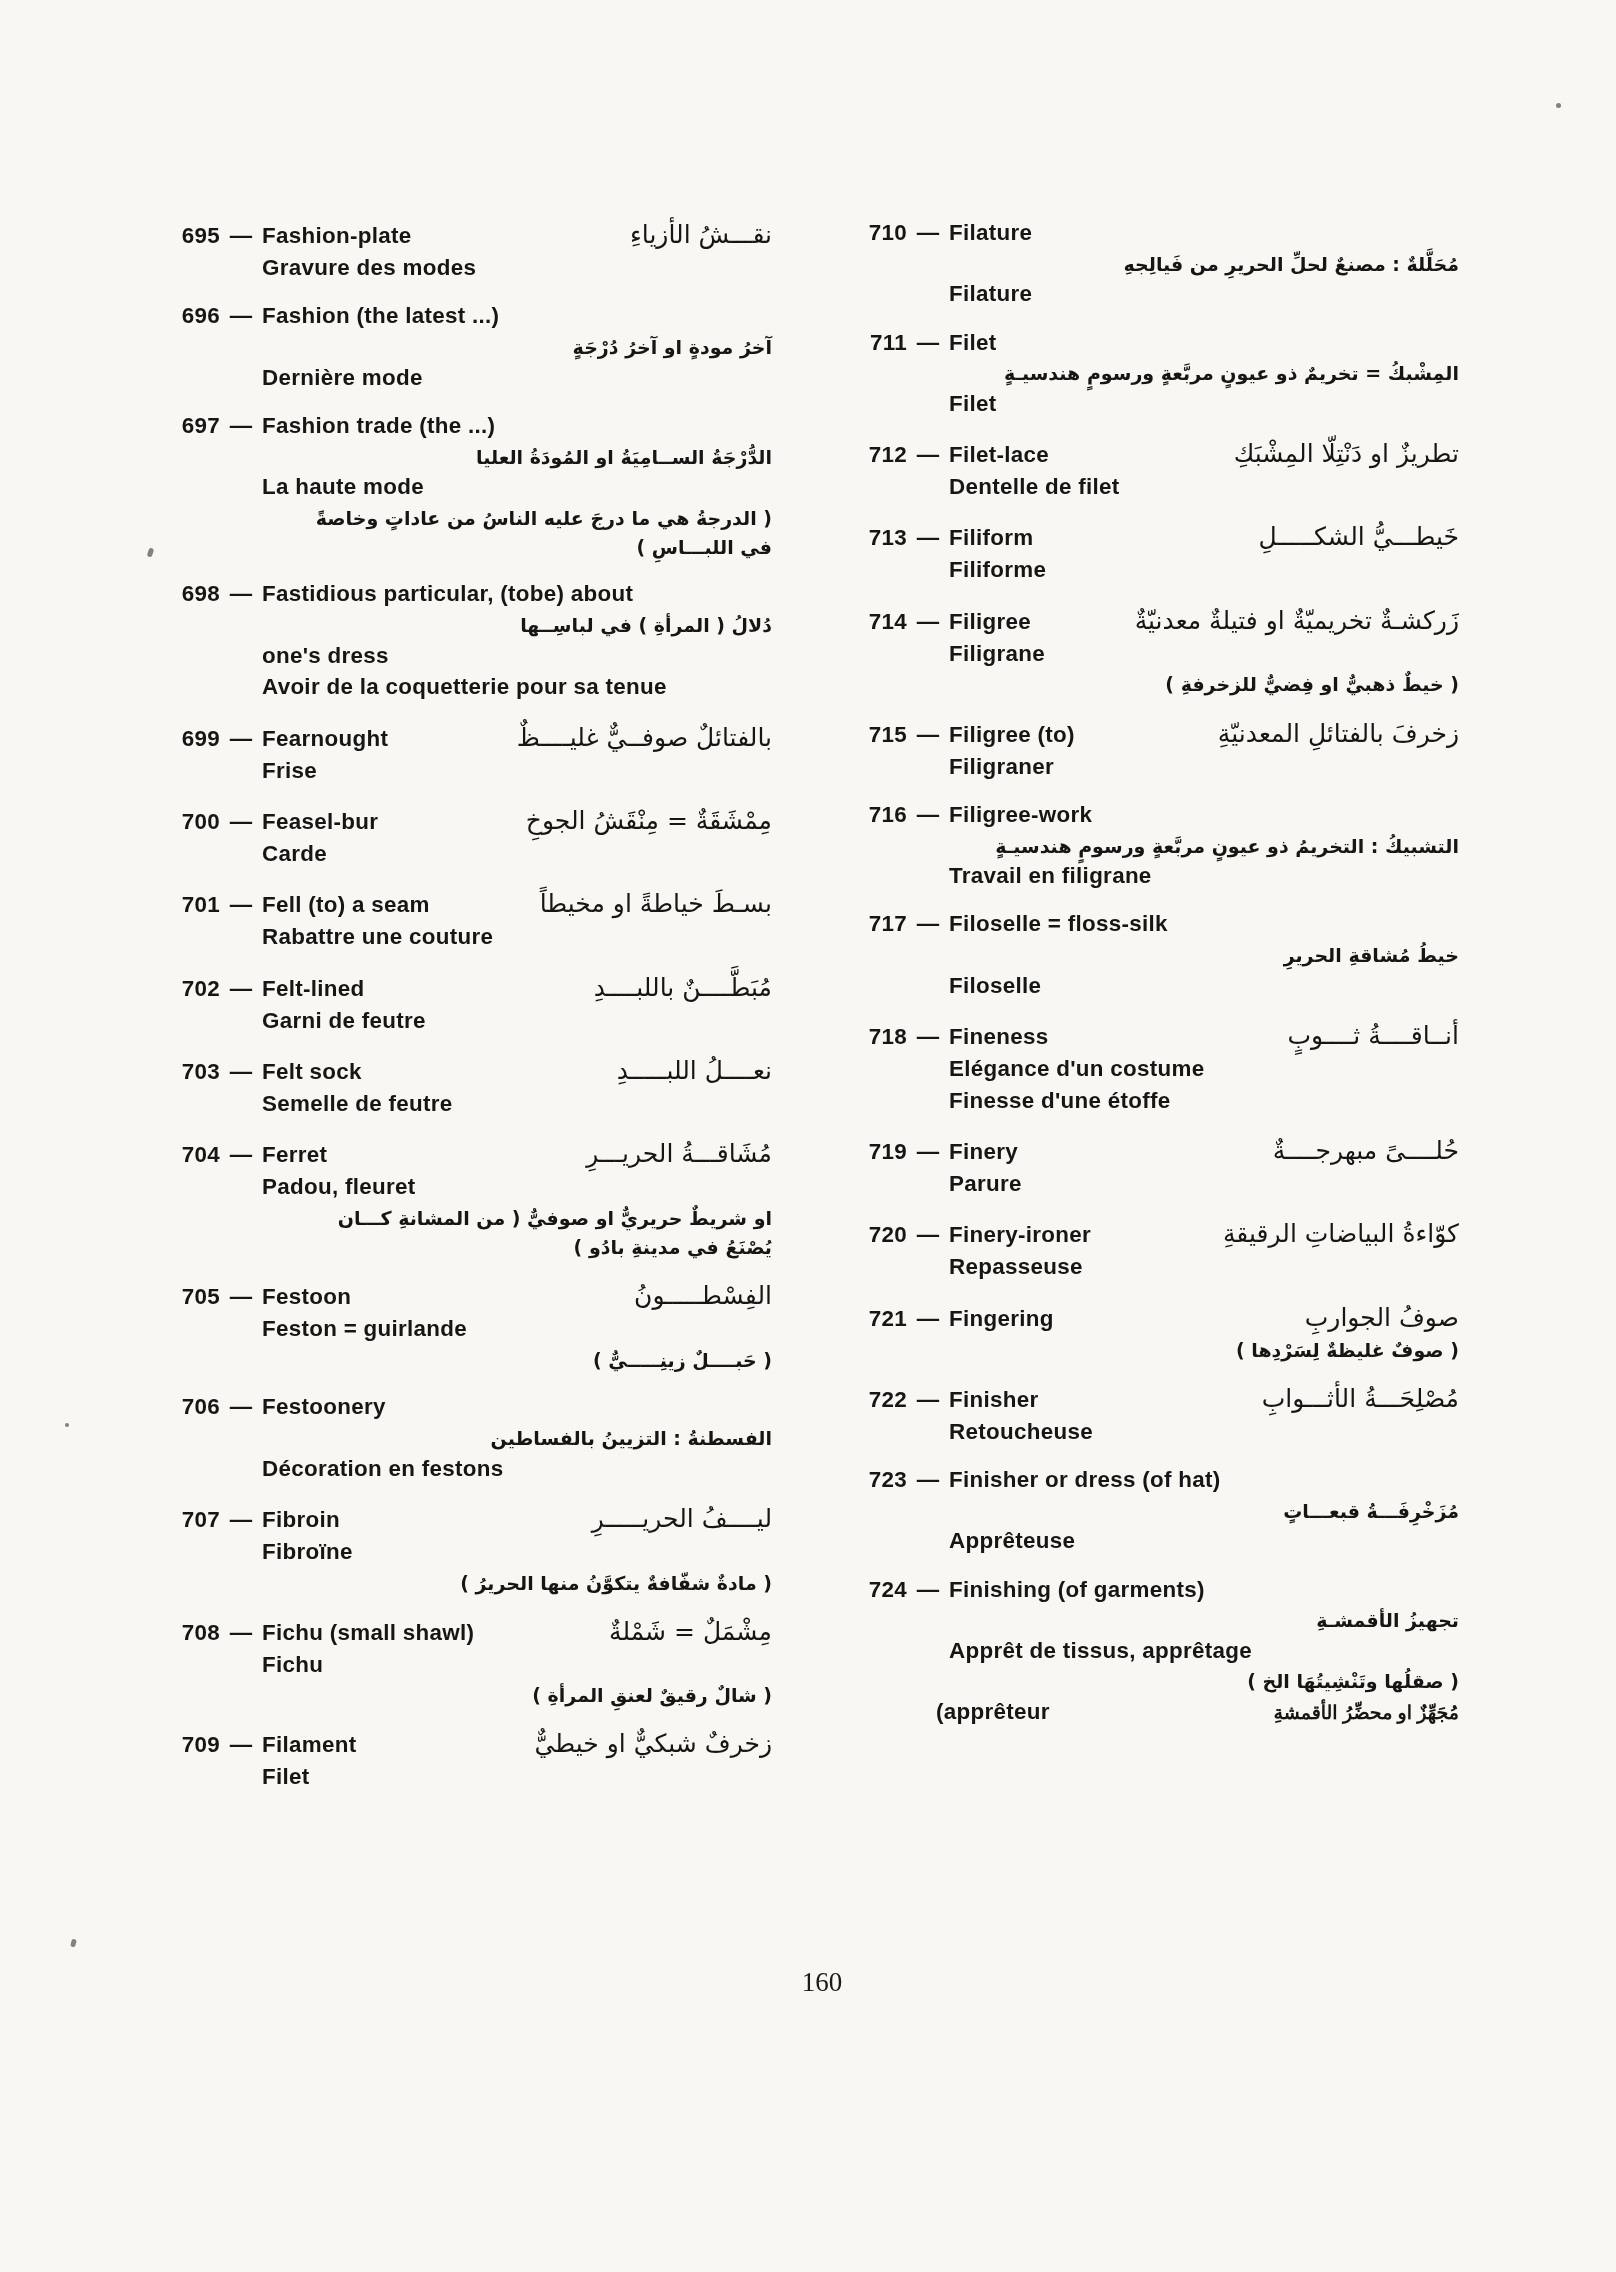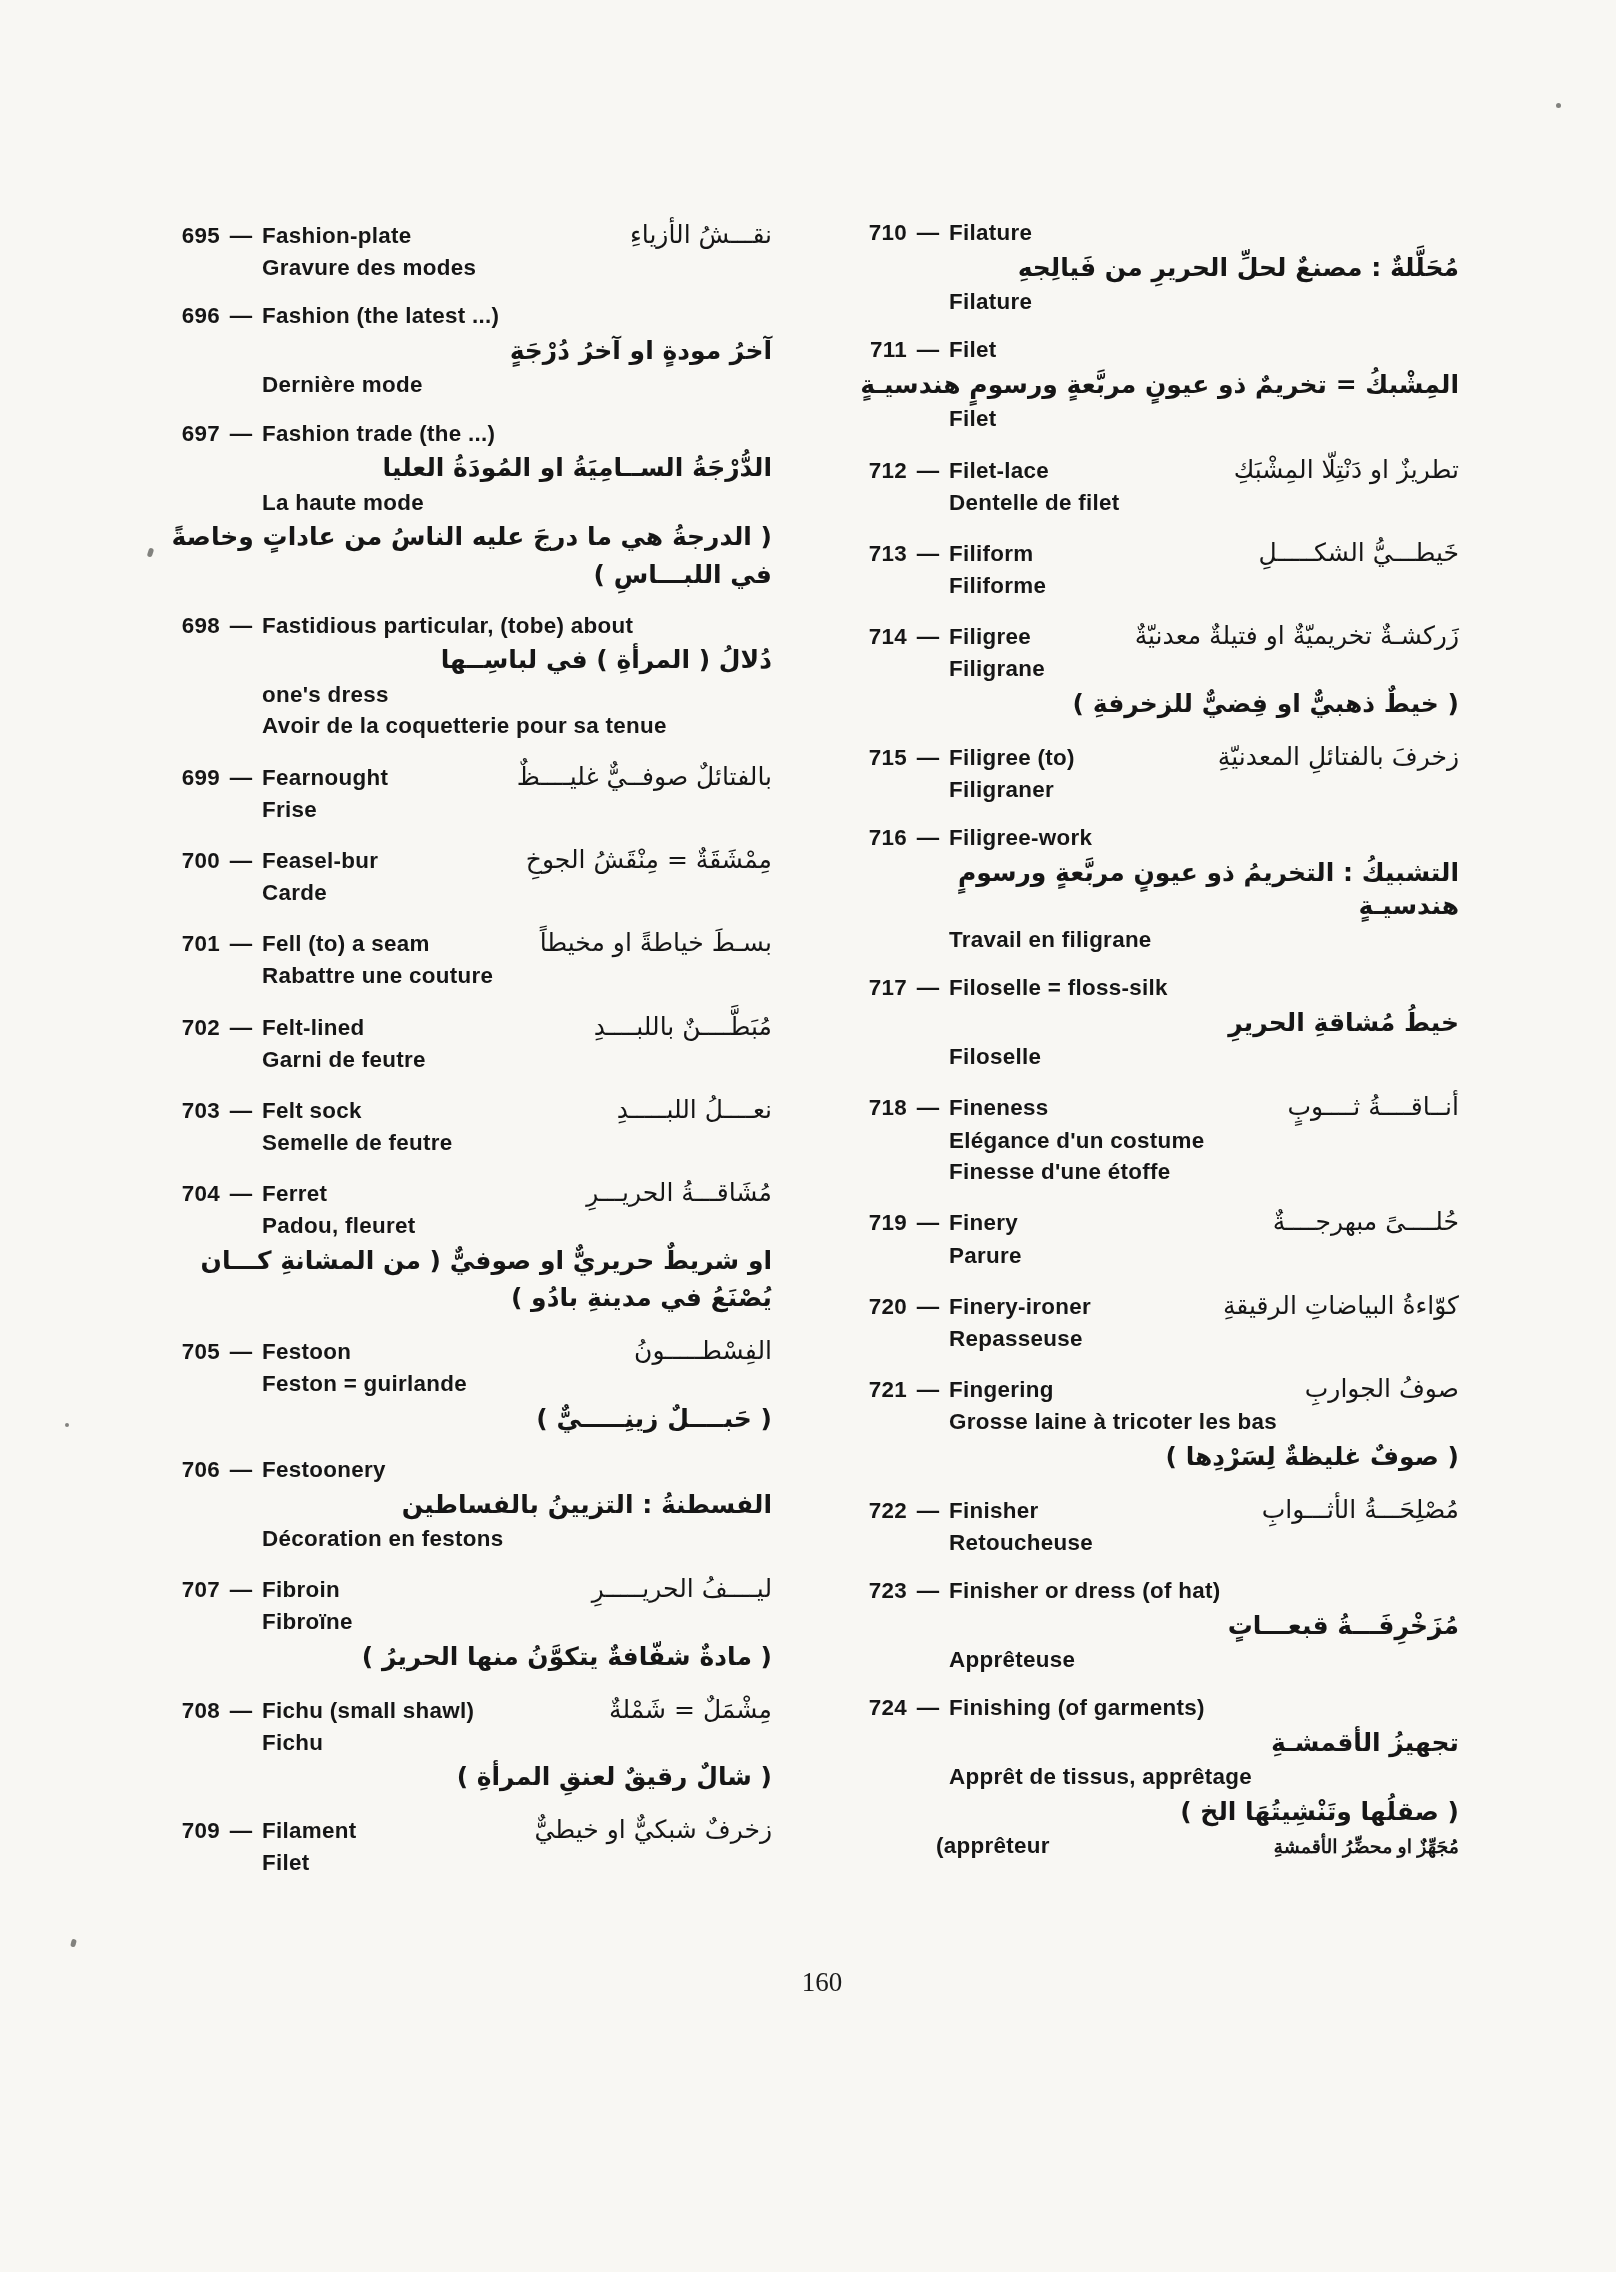--- a/index.html
+++ b/index.html
@@ -66,21 +66,21 @@
     font-size: 22.4px;
     letter-spacing: 0.3px;
     line-height: 1.2;
   }
   .entry-line.fr, .entry-line.en {
     padding-left: 95px;
   }
   .entry-line.ar {
     text-align: right;
     font-family: "DejaVu Sans", sans-serif;
-    font-size: 25px;
+    font-size: 19px;
     line-height: 1.3;
   }
   .entry-line.mixed {
     display: flex;
     justify-content: space-between;
     align-items: baseline;
     padding-left: 82px;
   }
   .entry-line.mixed .mixed-right {
     font-family: Liberation Sans, sans-serif;
@@ -364,21 +364,20 @@
           </div>
           <div class="entry-line fr">Repasseuse</div>
         </div>
         <div class="entry">
           <div class="entry-head">
             <span class="entry-num">721</span>
             <span class="entry-dash">—</span>
             <span class="entry-term">Fingering</span>
             <span class="entry-term-ar" dir="rtl">صوفُ الجواربِ</span>
           </div>
-          <div class="entry-line fr">Grosse laine à tricoter les bas</div>
           <div class="entry-line ar" dir="rtl">( صوفٌ غليظةٌ لِسَرْدِها )</div>
         </div>
         <div class="entry">
           <div class="entry-head">
             <span class="entry-num">722</span>
             <span class="entry-dash">—</span>
             <span class="entry-term">Finisher</span>
             <span class="entry-term-ar" dir="rtl">مُصْلِحَـــةُ الأثـــوابِ</span>
           </div>
           <div class="entry-line fr">Retoucheuse</div>

